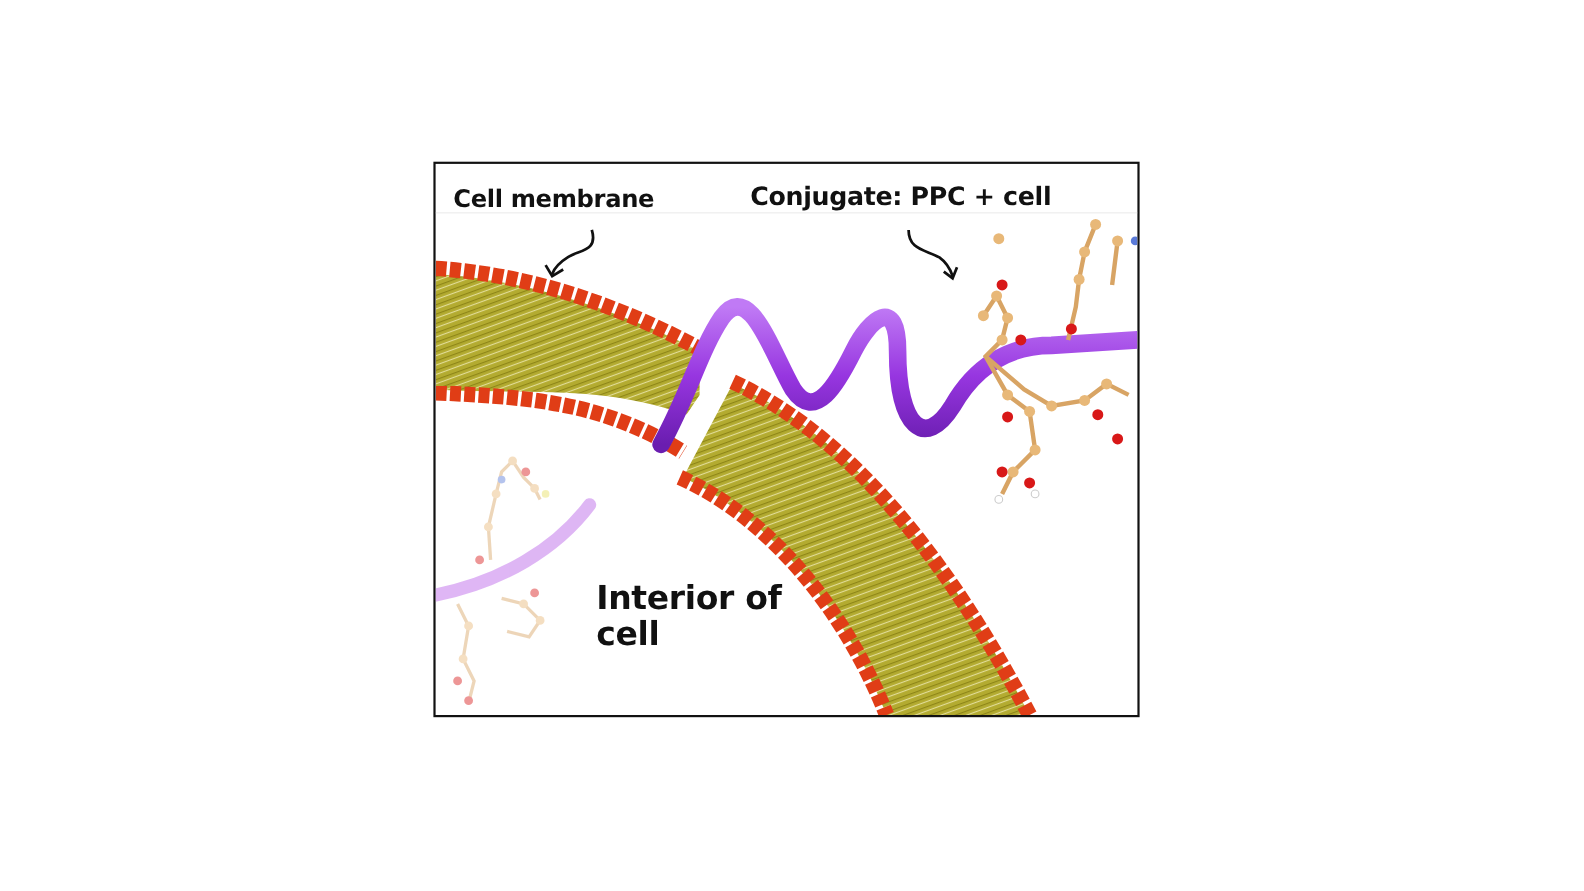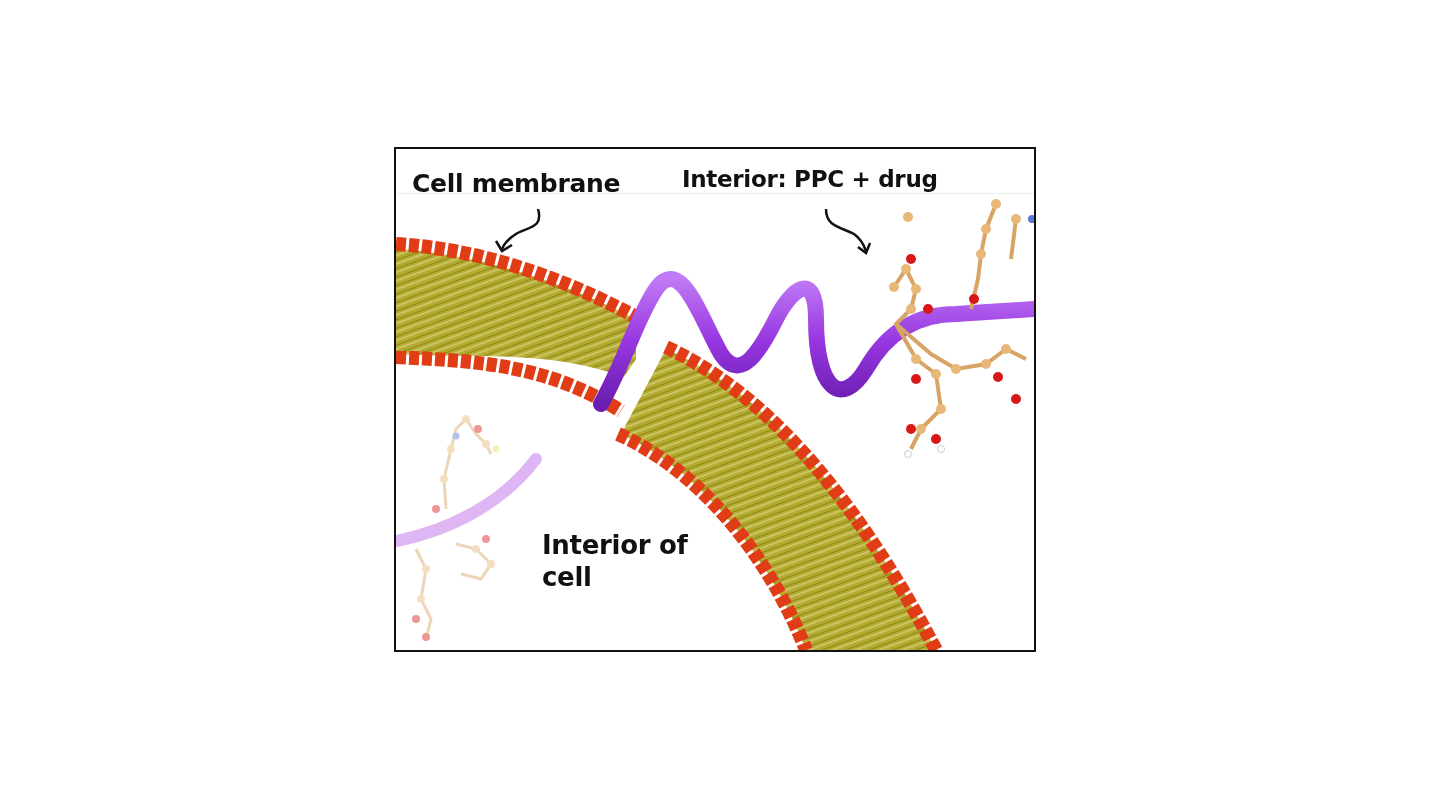--- a/index.html
+++ b/index.html
@@ -6,23 +6,23 @@
     body { width: 1440px; height: 810px; position: relative; overflow: hidden; font-family: "DejaVu Sans", sans-serif; }
     #figure-frame {
       position: absolute; left: 394px; top: 147px; width: 638px; height: 501px;
       border: 2px solid #111111; background: #ffffff; overflow: hidden;
     }
     #figure-frame svg { position: absolute; left: 0; top: 0; }
     .label {
       position: absolute; color: #111111; font-weight: bold;
       font-family: "DejaVu Sans", sans-serif; letter-spacing: -0.3px; white-space: nowrap;
     }
-    #label-membrane { left: 16px; top: 20px; font-size: 25px; }
+    #label-membrane { left: 16px; top: 20px; font-size: 22px; }
     #label-conjugate { left: 286px; top: 17px; font-size: 23px; }
-    #label-interior { left: 146px; top: 380px; font-size: 26px; line-height: 32px; white-space: normal; width: 170px; }
+    #label-interior { left: 146px; top: 380px; font-size: 30px; line-height: 32px; white-space: normal; width: 170px; }
     .faint-line { position: absolute; left: 0; top: 44px; width: 638px; height: 1px; background: #ececec; }
   </style>
 </head>
 <body>
 
 <div id="figure-frame">
   <div class="faint-line"></div>
 
   <svg width="638" height="501" viewBox="0 0 638 501">
     <defs>
@@ -125,18 +125,18 @@
       <circle cx="100" cy="300" r="3.5" fill="#e8e060"></circle>
     </g>
 
     <path d="M142,60 C148,80 130,78 120,85 C112,90 108,95 106,100" stroke="#111" stroke-width="2.5" fill="none"></path>
     <path d="M100,92 L106,102 L116,96" stroke="#111" stroke-width="2.5" fill="none"></path>
     <path d="M430,60 C430,78 445,78 458,85 C465,90 468,96 470,102" stroke="#111" stroke-width="2.5" fill="none"></path>
     <path d="M462,98 L470,104 L474,94" stroke="#111" stroke-width="2.5" fill="none"></path>
   </svg>
 
   <div class="label" id="label-membrane">Cell membrane</div>
-  <div class="label" id="label-conjugate">Interior: PPC + drug</div>
+  <div class="label" id="label-conjugate">Conjugate: PPC + cell</div>
   <div class="label" id="label-interior">
     <div>Interior of</div>
     <div>cell</div>
   </div>
 </div>
 
 </body></html>

